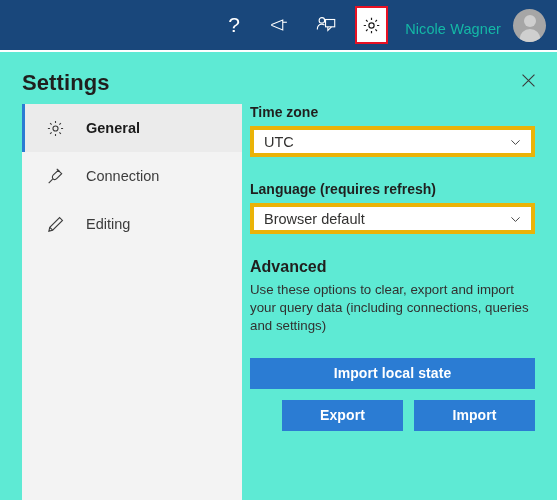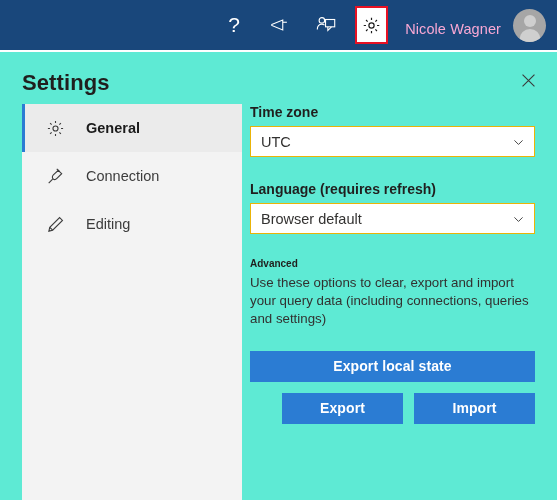--- a/index.html
+++ b/index.html
@@ -53,21 +53,21 @@
     background: #ffffff;
     border: 2px solid #e81123;
     box-sizing: border-box;
     color: #1c1c1c;
     display: flex;
     align-items: center;
     justify-content: center;
   }
 
   #username-label {
-    color: #f9a8d4;
+    color: #14b8a6;
     font-size: 14.5px;
     margin: 8px 12px 0 10px;
     white-space: nowrap;
     letter-spacing: 0.1px;
   }
 
   #avatar {
     width: 33px;
     height: 33px;
     border-radius: 50%;
@@ -178,41 +178,41 @@
   }
   .field-label {
     font-size: 14px;
     font-weight: bold;
     color: #201f1e;
     margin-bottom: 6px;
   }
   .dropdown {
     position: relative;
     height: 31px;
-    border: 1px solid #eab308;
+    border: 4px solid #eab308;
     box-sizing: border-box;
     background: #ffffff;
     display: flex;
     align-items: center;
     padding: 0 10px;
     font-size: 14.5px;
     color: #323130;
   }
   .dropdown .chev {
     position: absolute;
     right: 9px;
     top: 50%;
     transform: translateY(-50%);
     color: #424242;
     display: flex;
   }
   .spacer-lg { height: 24px; }
 
   #advanced-heading {
-    font-size: 10px;
+    font-size: 16px;
     font-weight: bold;
     color: #201f1e;
     margin-bottom: 5px;
   }
   #advanced-description {
     font-size: 13.3px;
     color: #323130;
     line-height: 1.37;
     margin-bottom: 22px;
   }
@@ -351,20 +351,20 @@
           <path d="M3 6 L8 11 L13 6"></path>
         </svg>
       </span>
     </div>
 
     <div class="spacer-lg"></div>
 
     <div id="advanced-heading">Advanced</div>
     <div id="advanced-description">Use these options to clear, export and import your query data (including connections, queries and settings)</div>
 
-    <div class="primary-button" id="clear-local-state-button">Export local state</div>
+    <div class="primary-button" id="clear-local-state-button">Import local state</div>
 
     <div id="button-row">
       <div class="primary-button">Export</div>
       <div class="primary-button">Import</div>
     </div>
   </div>
 </div>
 
 </body></html>

